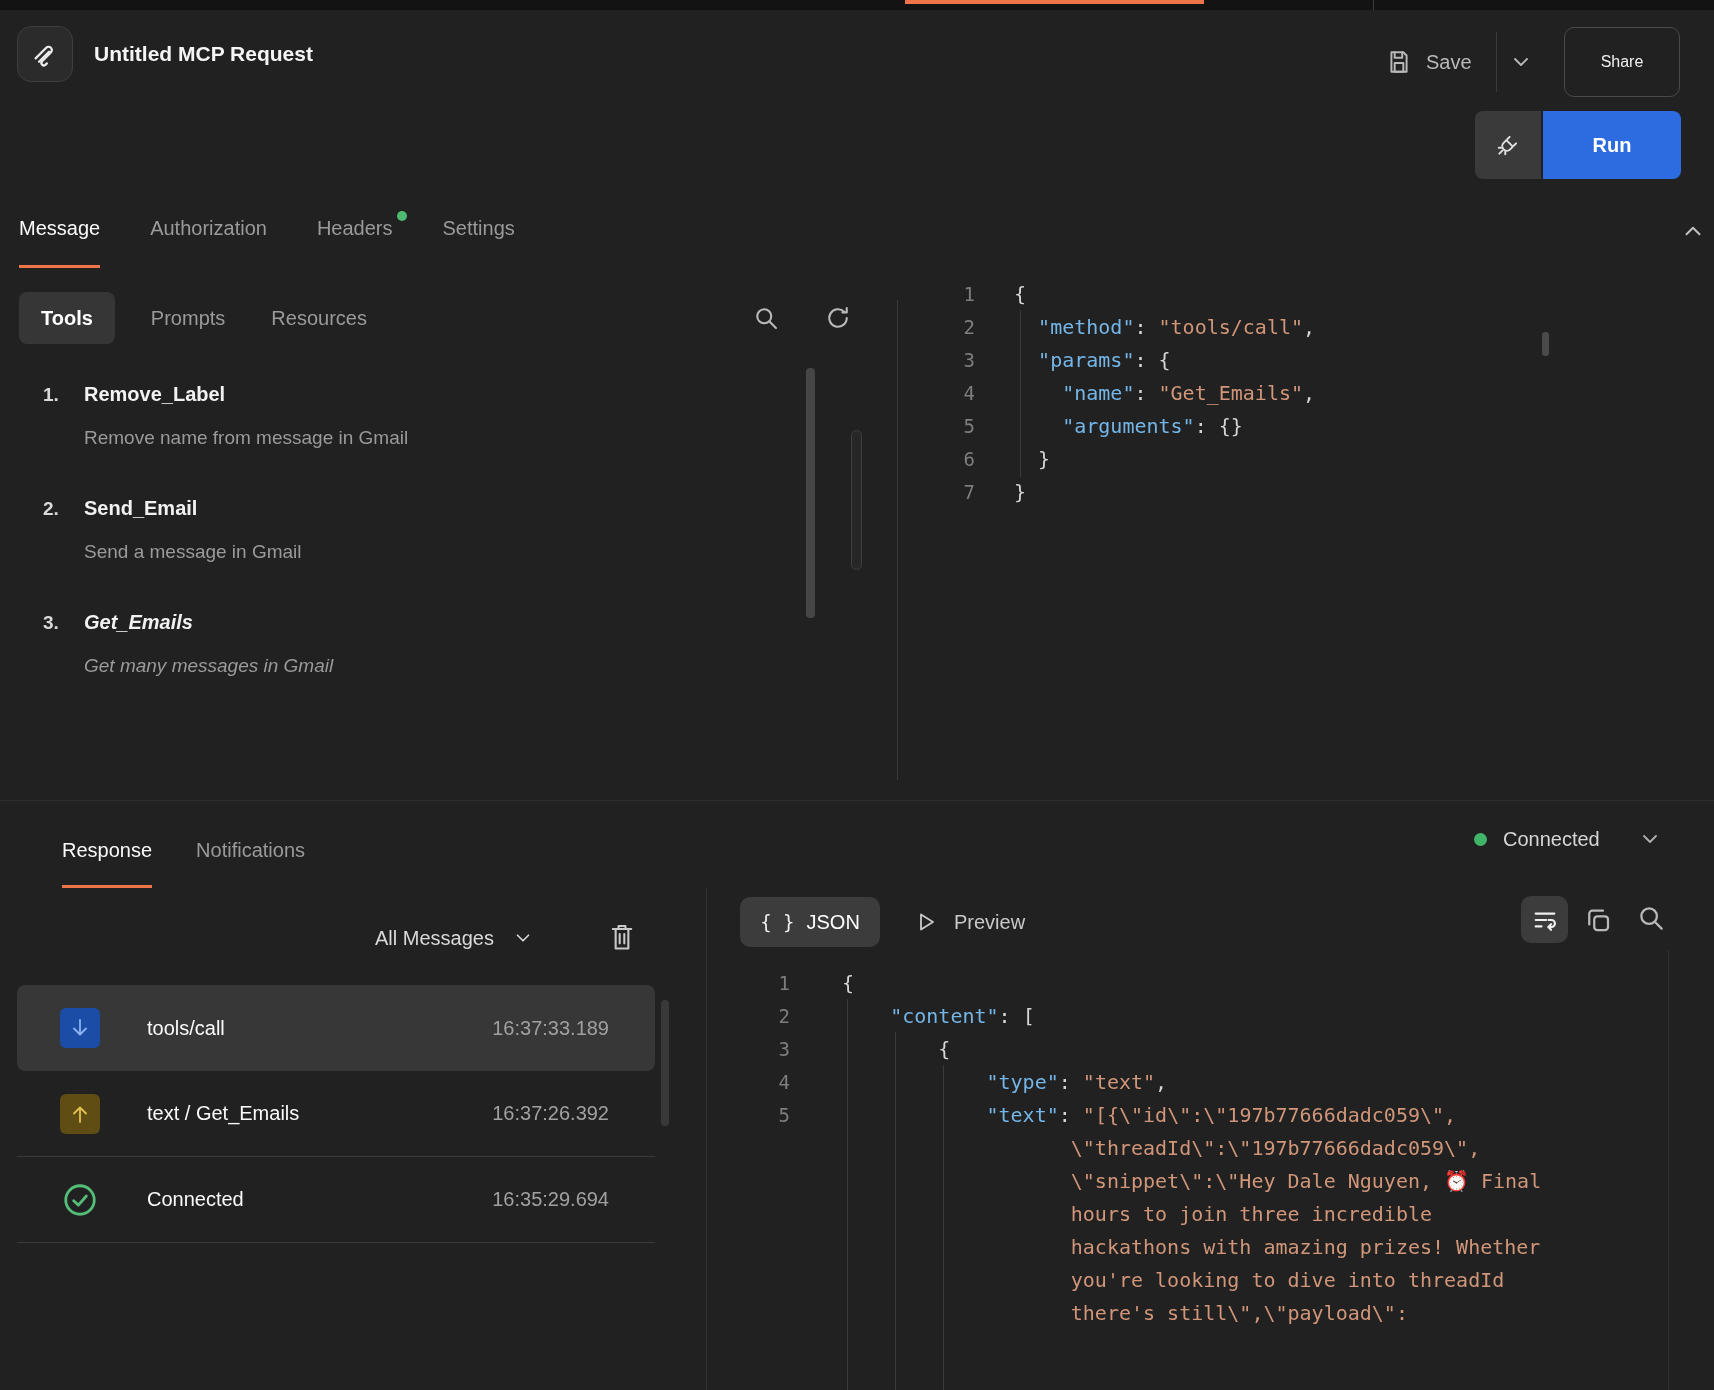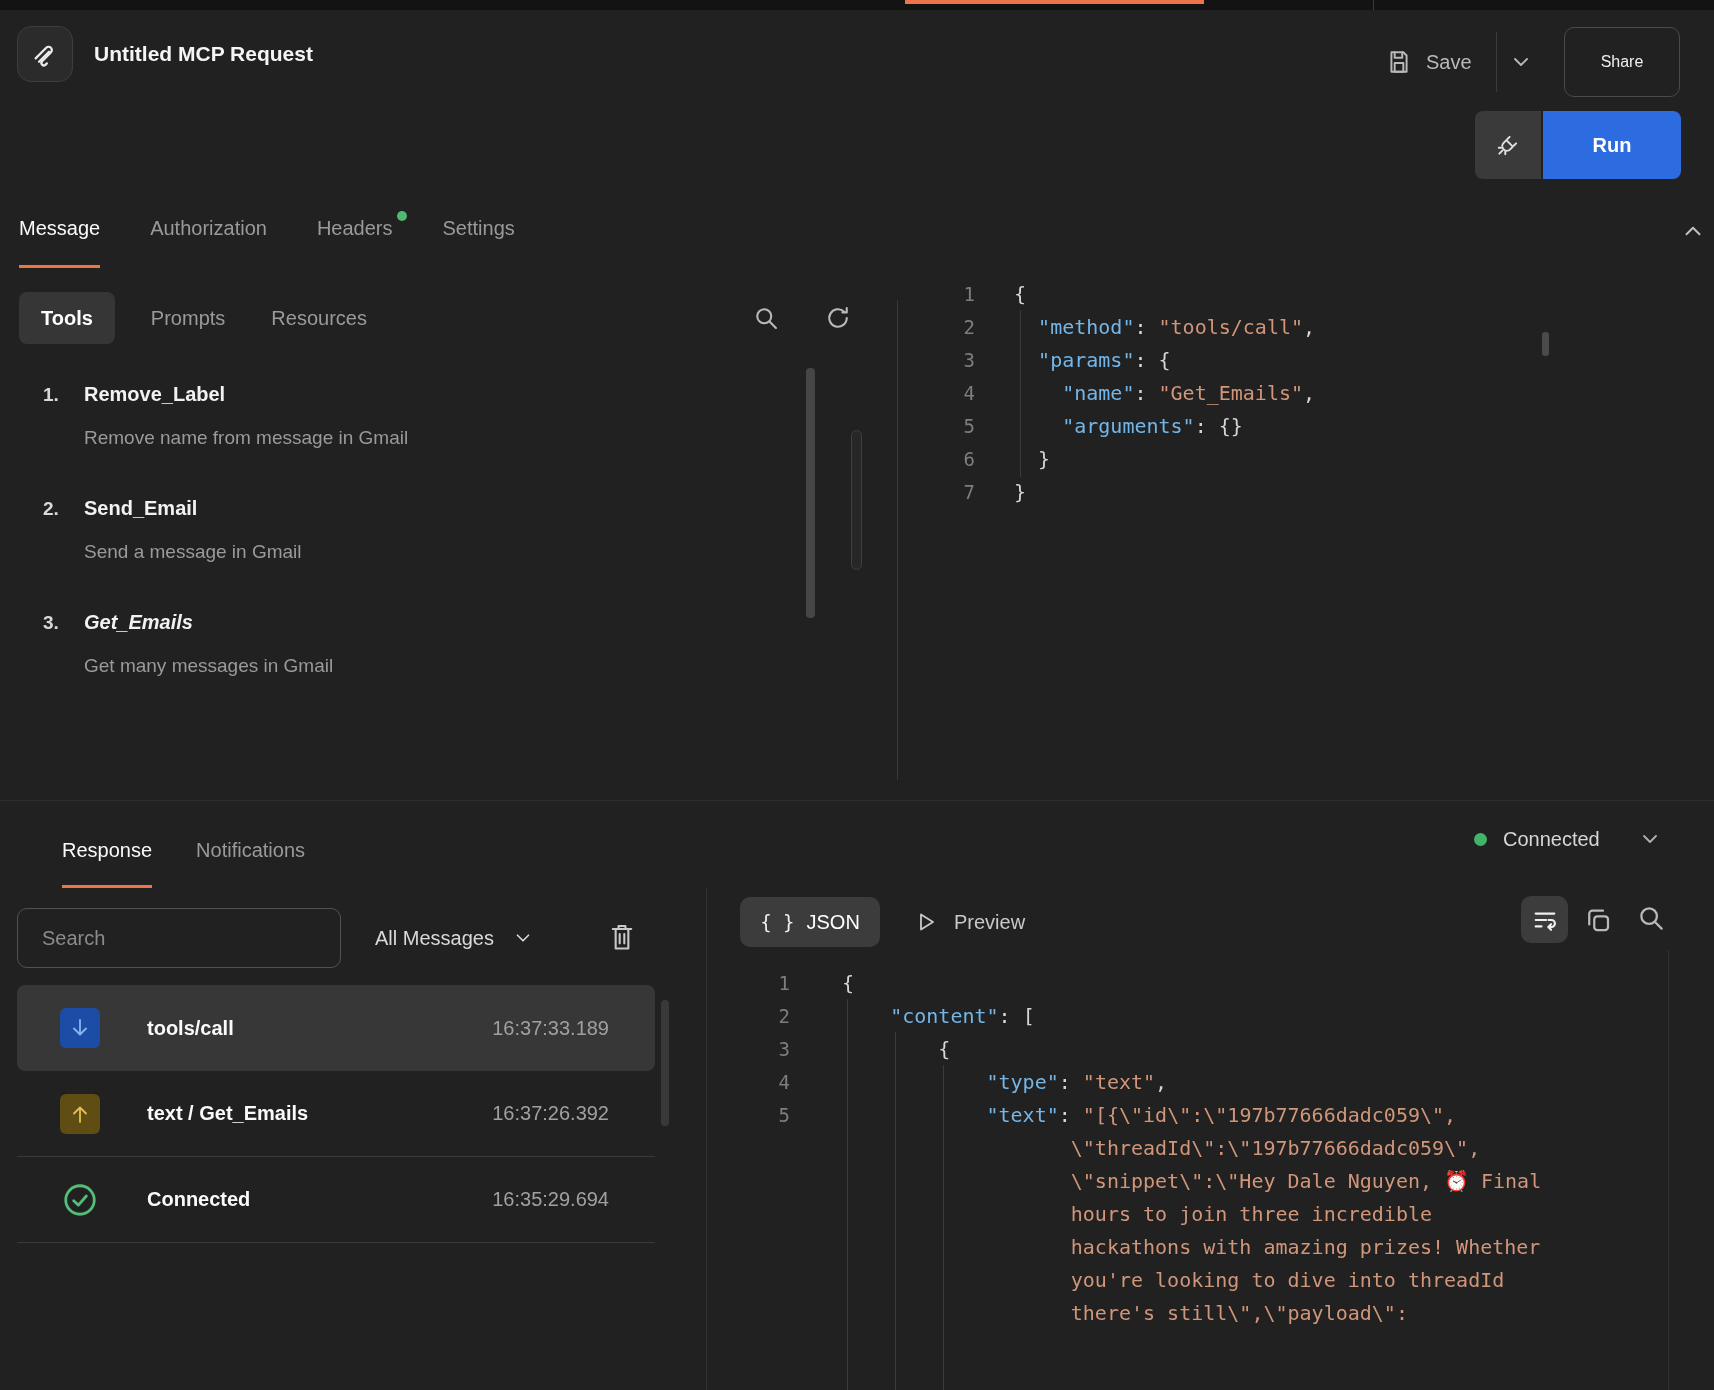--- a/index.html
+++ b/index.html
@@ -92,21 +92,21 @@
   .filter-dd{left:375px;top:920px;height:36px;display:flex;align-items:center;gap:18px;font-size:20px;color:#d9d9d9;cursor:pointer;}
   .trash-btn{left:608px;top:920px;width:30px;height:34px;color:#c9c9c9;cursor:pointer;background:none;border:none;}
   .msg-rows{left:17px;top:985px;width:638px;}
   .msg-row{height:86px;display:flex;align-items:center;padding:0 46px 0 43px;cursor:pointer;}
   .msg-row.hl{background:var(--rowhl);border-radius:8px;}
   .msg-row.bdr{border-bottom:1px solid #3a3a3a;}
   .msg-icon{width:40px;height:40px;border-radius:6px;flex:none;display:flex;align-items:center;justify-content:center;}
   .msg-icon.down{background:#1c4da6;color:#8ab5f2;}
   .msg-icon.up{background:#5f4d13;color:#e3c152;}
   .msg-icon.check{background:transparent;color:#54bd78;}
-  .msg-label{margin-left:47px;font-size:20px;font-weight:700;color:#fafafa;}
+  .msg-label{margin-left:47px;font-size:20px;font-weight:400;color:#fafafa;}
   .msg-time{margin-left:auto;font-size:20px;color:#a0a0a0;}
   .list-scrollbar{left:661px;top:1000px;width:8px;height:126px;background:#454545;border-radius:4px;opacity:.7;}
   .panel-divider{left:706px;top:888px;width:1px;height:502px;background:var(--divider);}
 
   
   .json-pill{left:740px;top:897px;width:140px;height:50px;background:#3c3c3c;border-radius:10px;border:none;
     display:flex;align-items:center;justify-content:center;gap:12px;color:#fff;font-size:20px;cursor:pointer;}
   .json-braces{font-family:"DejaVu Sans Mono",monospace;font-size:19px;color:#f0f0f0;}
   .preview-btn{left:914px;top:903px;height:38px;display:flex;align-items:center;gap:16px;color:#c9c9c9;font-size:20px;
     background:none;border:none;cursor:pointer;font-family:"Liberation Sans",sans-serif;}
@@ -202,21 +202,21 @@
     <span class="ds" style="top:427px;">Remove name from message in Gmail</span>
   </div>
   <div class="tool-item">
     <span class="num" style="top:498px;">2.</span>
     <span class="nm" style="top:497px;">Send_Email</span>
     <span class="ds" style="top:541px;">Send a message in Gmail</span>
   </div>
   <div class="tool-item">
     <span class="num" style="top:612px;">3.</span>
     <span class="nm" style="top:611px;font-style:italic;">Get_Emails</span>
-    <span class="ds" style="top:655px;">Get many messages in Gmail</span>
+    <span class="ds" style="top:655px;font-style:italic;">Get many messages in Gmail</span>
   </div>
   <div class="abs tools-scrollbar"></div>
   <div class="abs splitter-grip"></div>
 
   <div class="abs gutter-line" style="left:897px;top:300px;height:480px;"></div>
   <div class="abs" id="req-editor">
     <div class="cl"><span class="ln">1</span><span><span class="tok-p">{</span></span></div>
     <div class="cl"><span class="ln">2</span><span><span class="tok-p">  </span><span class="tok-k">"method"</span><span class="tok-p">: </span><span class="tok-s">"tools/call"</span><span class="tok-p">,</span></span></div>
     <div class="cl"><span class="ln">3</span><span><span class="tok-p">  </span><span class="tok-k">"params"</span><span class="tok-p">: {</span></span></div>
     <div class="cl"><span class="ln">4</span><span><span class="tok-p">    </span><span class="tok-k">"name"</span><span class="tok-p">: </span><span class="tok-s">"Get_Emails"</span><span class="tok-p">,</span></span></div>
@@ -234,21 +234,20 @@
     <div class="resp-tab">Notifications</div>
   </div>
   <div class="abs conn-status">
     <span class="conn-dot"></span>
     <span>Connected</span>
     <svg class="icon" width="24" height="24" viewBox="0 0 24 24" style="margin-left:22px;color:#b0b0b0;">
       <polyline points="6 9 12 15 18 9"></polyline>
     </svg>
   </div>
 
-  <input class="abs search-input" placeholder="Search" style="">
   <div class="abs filter-dd">
     <span>All Messages</span>
     <svg class="icon" width="22" height="22" viewBox="0 0 24 24">
       <polyline points="6 9 12 15 18 9"></polyline>
     </svg>
   </div>
   <button class="abs trash-btn">
     <svg class="icon" width="28" height="30" viewBox="0 0 24 26">
       <path d="M4 6h16"></path>
         <path d="M9 6V3.5h6V6"></path>

